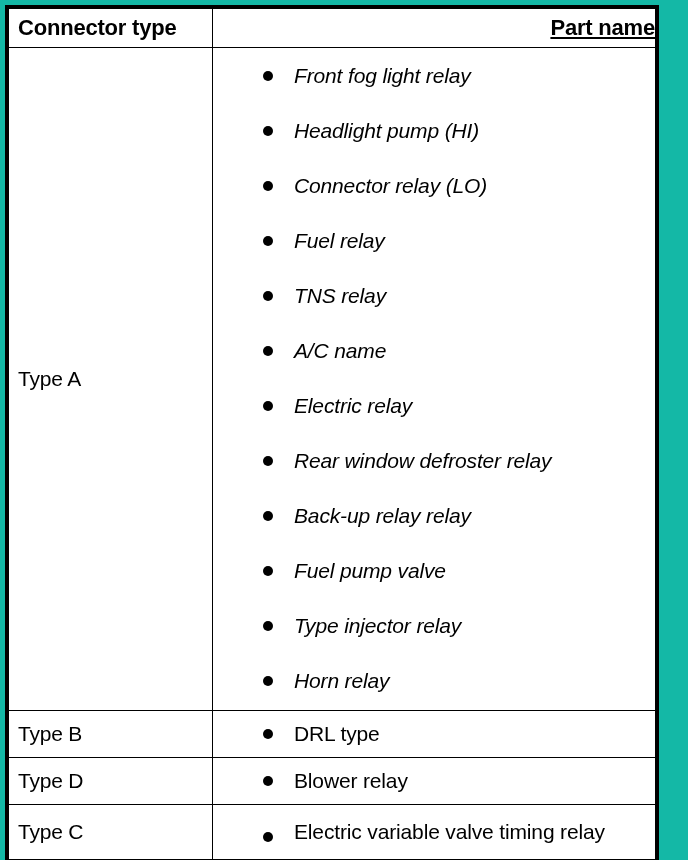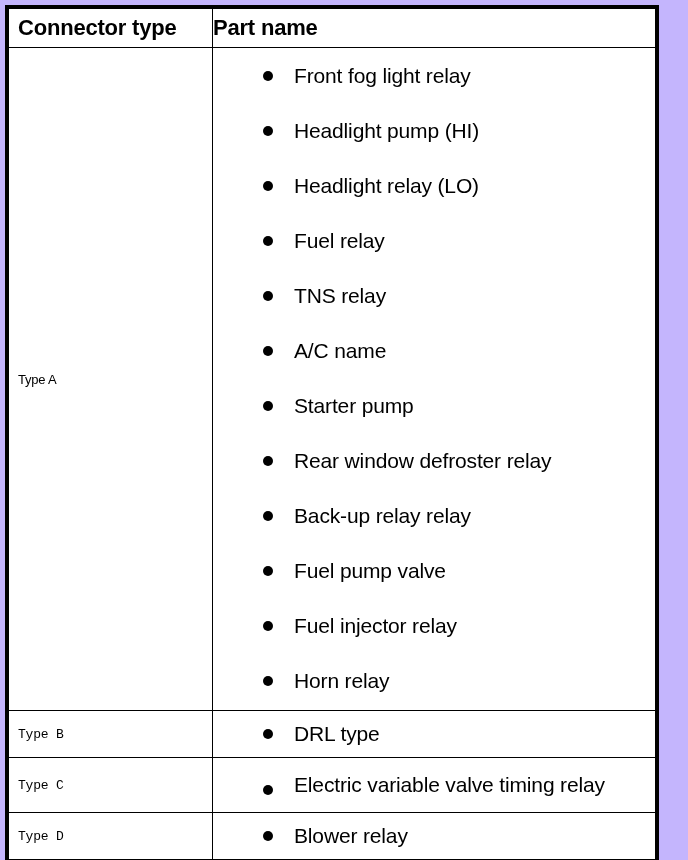--- a/index.html
+++ b/index.html
@@ -12,21 +12,21 @@
     height: 860px;
     font-family: "Liberation Sans", sans-serif;
     color: #000000;
     overflow: hidden;
   }
 
   .page {
     position: relative;
     width: 688px;
     height: 860px;
-    background: #c4b5fd;
+    background: #14b8a6;
   }
 
   
   .connector-table {
     position: absolute;
     left: 5px;
     top: 5px;
     width: 654px;           
     border: 4px solid #000000;
     border-collapse: collapse;
@@ -47,36 +47,36 @@
     font-size: 22px;
     font-weight: bold;
     letter-spacing: -0.2px;
   }
   .hdr-connector {
     text-align: left;
     padding-left: 9px !important;
     vertical-align: middle !important;
   }
   .hdr-partname {
-    text-align: left;
-    vertical-align: middle !important;
+    text-align: right;
+    vertical-align: middle !important;
+    text-decoration: underline;
   }
 
   
   .type-cell {
-    font-size: 13px;
+    font-size: 21px;
     letter-spacing: -0.2px;
     padding-left: 9px !important;
   }
   .type-cell.v-center {
     vertical-align: middle !important;
   }
   .type-cell.v-center-small {
     vertical-align: middle !important;
-    font-family: Liberation Mono, monospace;
   }
 
   
   .parts-cell {
     padding: 0 !important;
   }
   ul.parts {
     list-style: none;
     margin: 0;
     padding: 0;
@@ -97,21 +97,21 @@
     height: 10px;
     background: #000000;
     border-radius: 50%;
   }
 
   
   ul.parts.type-a > li {
     height: 55px;
     line-height: 55px;
   }
-  ul.parts.type-a { padding-top: 0px; padding-bottom: 2px; }
+  ul.parts.type-a { padding-top: 0px; padding-bottom: 2px; font-style: italic; }
 
   
   ul.parts.single > li {
     height: 46px;
     line-height: 46px;
   }
 
   
   ul.parts.wrap > li {
     line-height: 30px;
@@ -150,53 +150,53 @@
             <li>
               <span class="bullet"></span>
               <span class="txt">Front fog light relay</span>
             </li>
             <li>
               <span class="bullet"></span>
               <span class="txt">Headlight pump (HI)</span>
             </li>
             <li>
               <span class="bullet"></span>
-              <span class="txt">Headlight relay (LO)</span>
+              <span class="txt">Connector relay (LO)</span>
             </li>
             <li>
               <span class="bullet"></span>
               <span class="txt">Fuel relay</span>
             </li>
             <li>
               <span class="bullet"></span>
               <span class="txt">TNS relay</span>
             </li>
             <li>
               <span class="bullet"></span>
               <span class="txt">A/C name</span>
             </li>
             <li>
               <span class="bullet"></span>
-              <span class="txt">Starter pump</span>
+              <span class="txt">Electric relay</span>
             </li>
             <li>
               <span class="bullet"></span>
               <span class="txt">Rear window defroster relay</span>
             </li>
             <li>
               <span class="bullet"></span>
               <span class="txt">Back-up relay relay</span>
             </li>
             <li>
               <span class="bullet"></span>
               <span class="txt">Fuel pump valve</span>
             </li>
             <li>
               <span class="bullet"></span>
-              <span class="txt">Fuel injector relay</span>
+              <span class="txt">Type injector relay</span>
             </li>
             <li>
               <span class="bullet"></span>
               <span class="txt">Horn relay</span>
             </li>
           </ul>
         </td>
       </tr>
 
       <tr>
@@ -205,38 +205,38 @@
           <ul class="parts single">
             <li>
               <span class="bullet"></span>
               <span class="txt">DRL type</span>
             </li>
           </ul>
         </td>
       </tr>
 
       <tr>
+        <td class="type-cell v-center-small">Type D</td>
+        <td class="parts-cell">
+          <ul class="parts single">
+            <li>
+              <span class="bullet"></span>
+              <span class="txt">Blower relay</span>
+            </li>
+          </ul>
+        </td>
+      </tr>
+
+      <tr>
         <td class="type-cell v-center-small">Type C</td>
         <td class="parts-cell">
           <ul class="parts wrap">
             <li>
               <span class="bullet"></span>
               <span class="txt">Electric variable valve timing relay</span>
-            </li>
-          </ul>
-        </td>
-      </tr>
-
-      <tr>
-        <td class="type-cell v-center-small">Type D</td>
-        <td class="parts-cell">
-          <ul class="parts single">
-            <li>
-              <span class="bullet"></span>
-              <span class="txt">Blower relay</span>
             </li>
           </ul>
         </td>
       </tr>
 
     </tbody>
   </table>
 
 </div>
 

